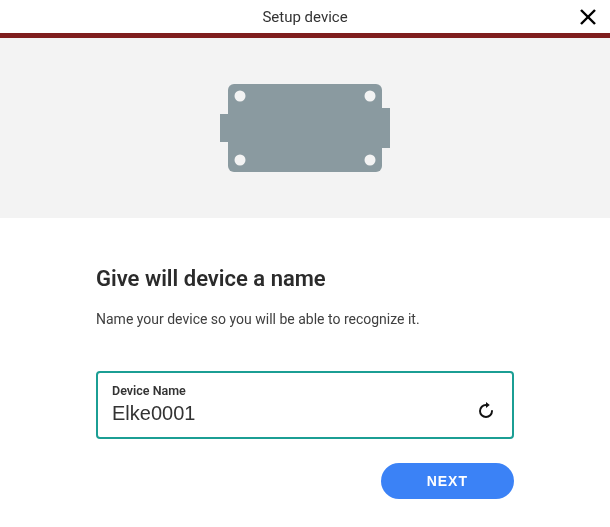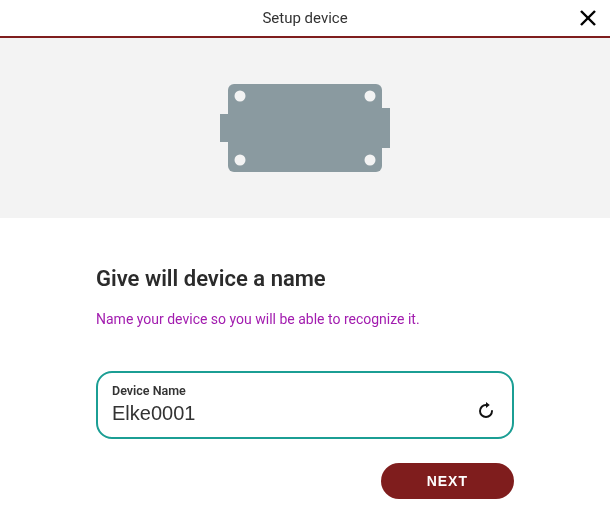--- a/index.html
+++ b/index.html
@@ -7,21 +7,21 @@
     font-family: -apple-system, BlinkMacSystemFont, "Segoe UI", Roboto, Arial, sans-serif;
     background: #fff;
     width: 610px;
     height: 527px;
     overflow: hidden;
     color: #222;
   }
   .header {
     position: relative;
     height: 38px;
-    border-bottom: 2px solid #7f1d1d;
+    border-bottom: 5px solid #7f1d1d;
     display: flex;
     align-items: center;
     justify-content: center;
   }
   .header-title {
     font-size: 15px;
     color: #333;
     font-weight: 400;
   }
   .close-btn {
@@ -47,26 +47,26 @@
     padding: 48px 96px 0 96px;
   }
   .heading {
     font-size: 22px;
     font-weight: 600;
     color: #2b2b2b;
     margin-bottom: 20px;
   }
   .subtext {
     font-size: 14px;
-    color: #a21caf;
+    color: #404040;
     margin-bottom: 44px;
   }
   .field-wrap {
     border: 2px solid #1b9e94;
-    border-radius: 16px;
+    border-radius: 4px;
     padding: 10px 14px 12px 14px;
     position: relative;
     display: flex;
     align-items: flex-end;
     margin-top: 10px;
   }
   .field-inner {
     flex: 1;
   }
   .field-label {
@@ -94,21 +94,21 @@
     justify-content: center;
     margin-left: 8px;
     margin-bottom: 2px;
   }
   .actions {
     display: flex;
     justify-content: flex-end;
     margin-top: 24px;
   }
   .next-btn {
-    background: #7f1d1d;
+    background: #3b82f6;
     color: #fff;
     border: none;
     border-radius: 999px;
     padding: 10px 46px;
     font-size: 14px;
     font-weight: 700;
     letter-spacing: 1px;
     cursor: pointer;
   }
 </style>

